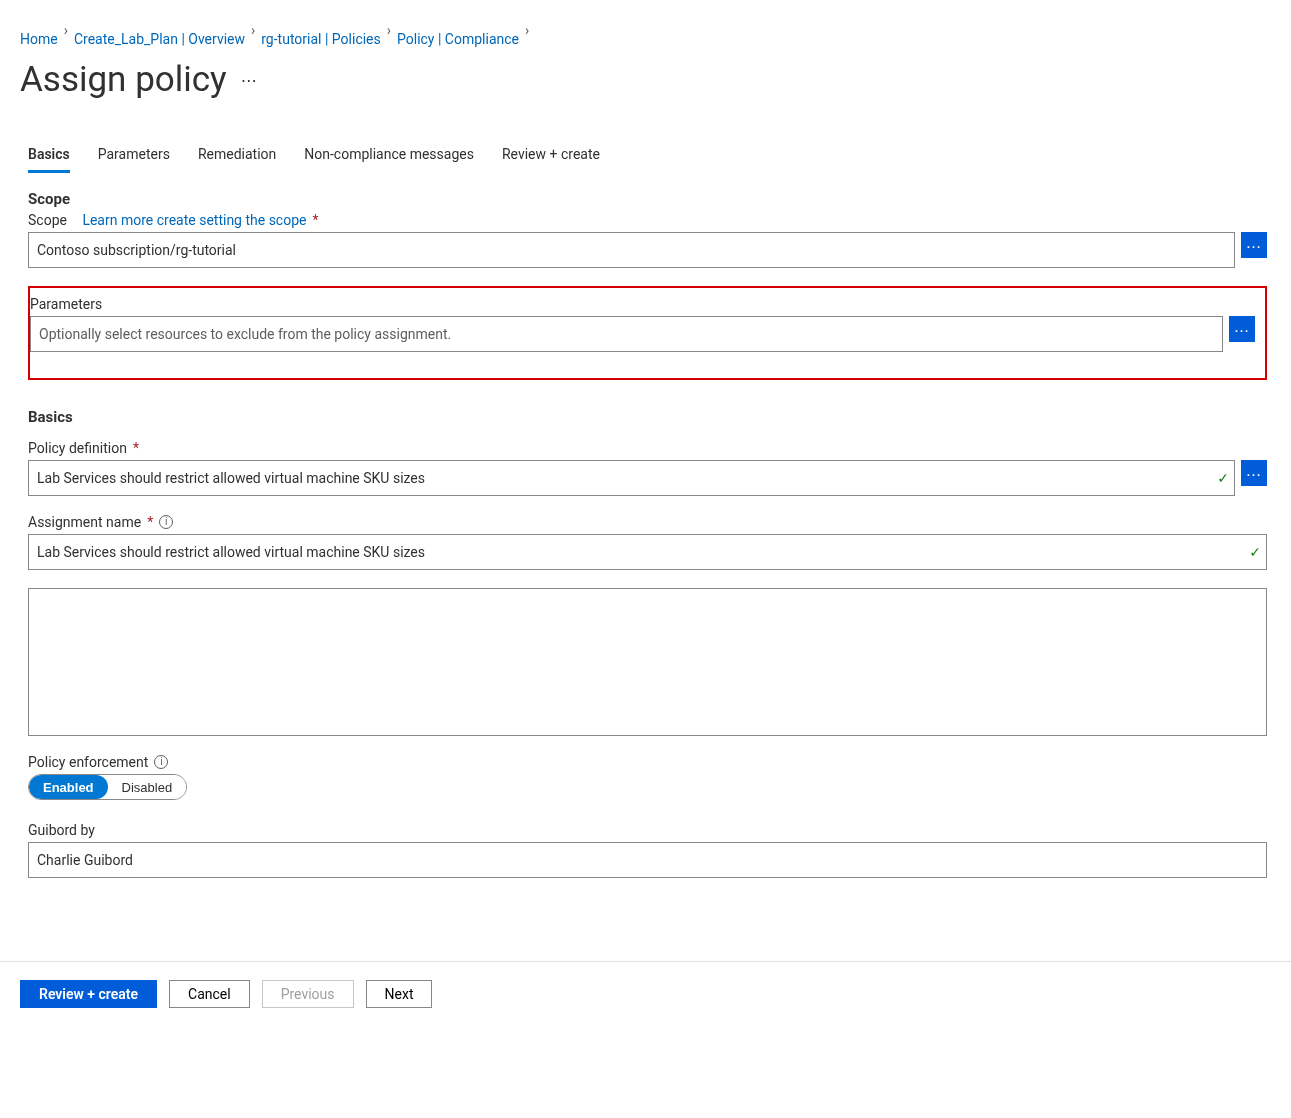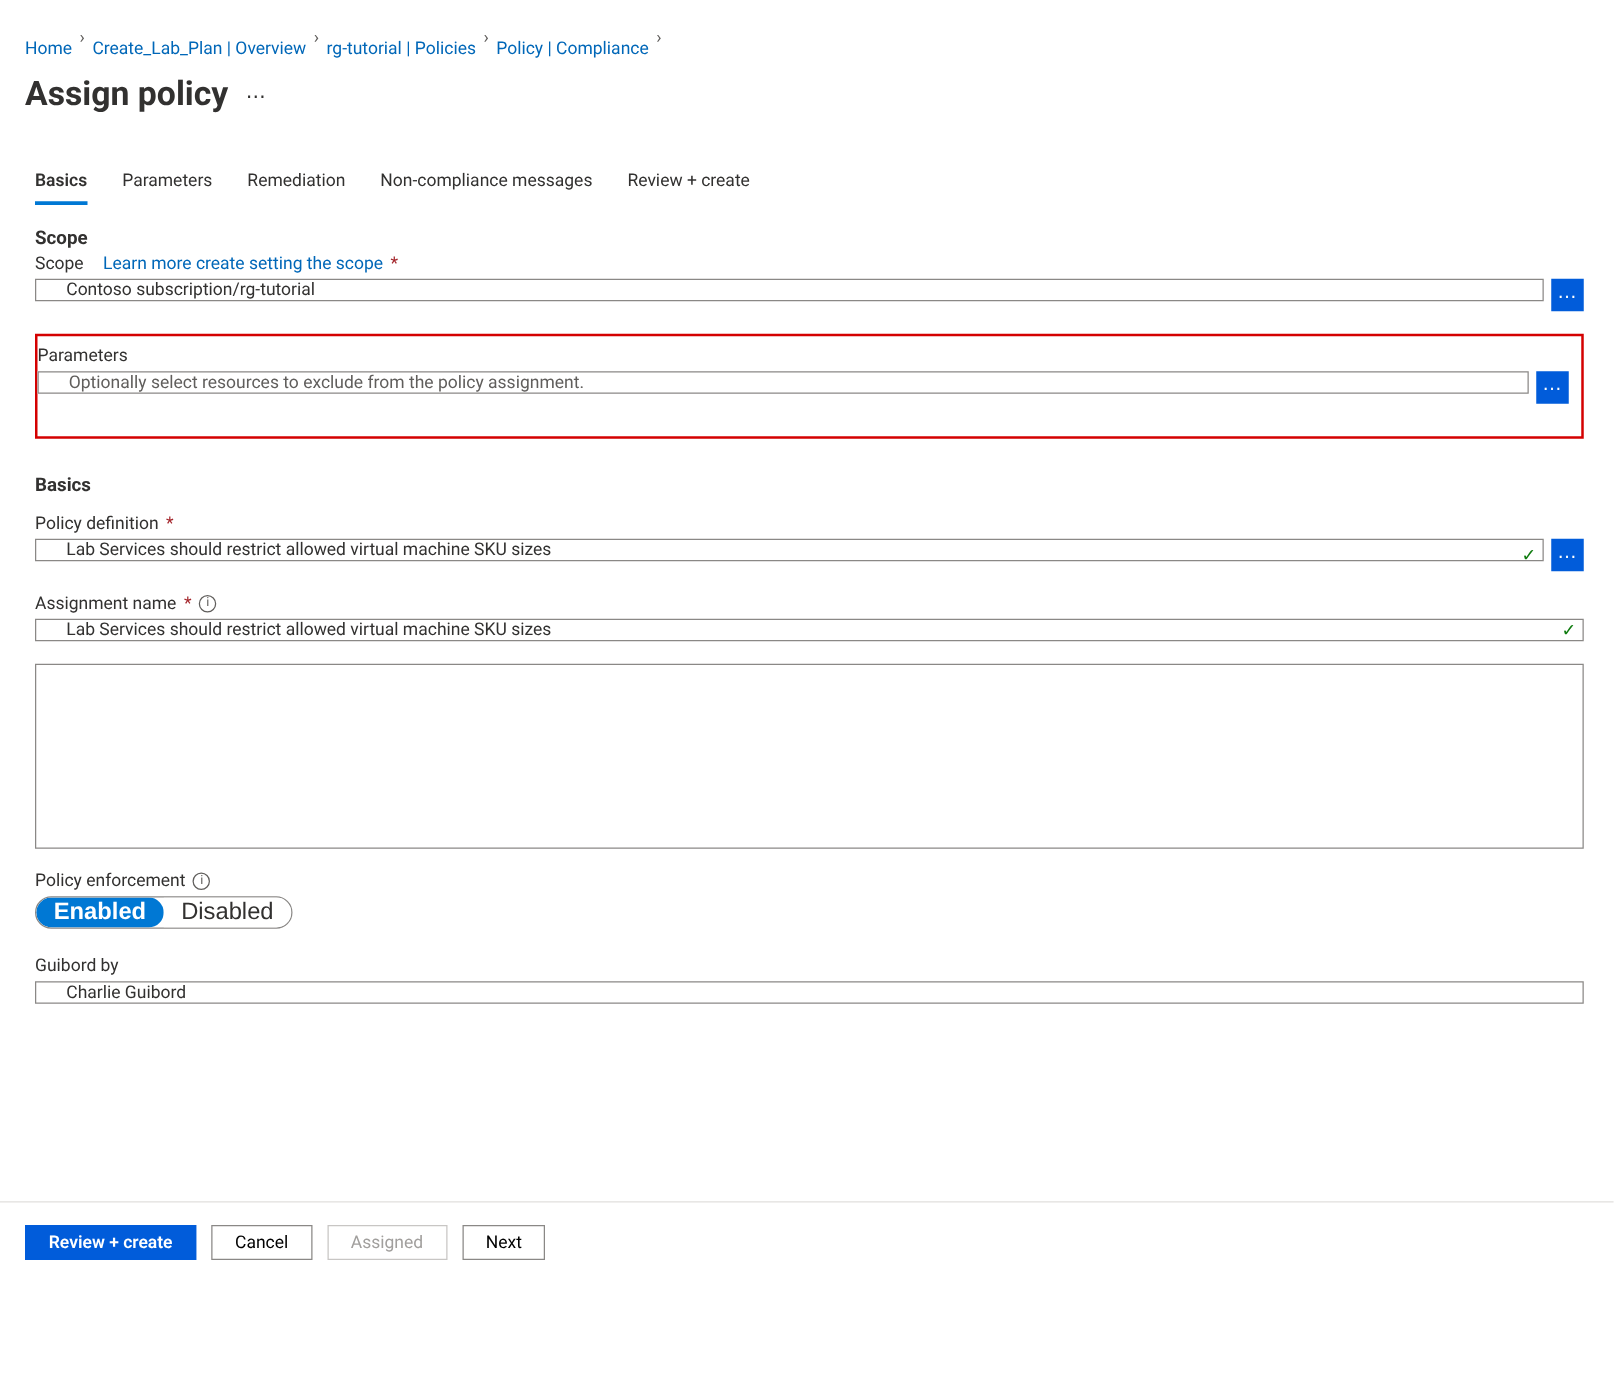--- a/index.html
+++ b/index.html
@@ -33,21 +33,21 @@
   .breadcrumb {
     display: flex; align-items: center; gap: 6px;
     flex-wrap: wrap;
     font-size: 14px;
     margin-bottom: 8px;
   }
   .breadcrumb a { color: var(--link); text-decoration: none; cursor: pointer; margin-top: 19px; }
   .bc-sep { color: var(--text-light); }
   
   .title-row { display: flex; align-items: center; gap: 14px; margin-bottom: 40px; }
-  h1.page-title { font-size: 27px; font-weight: 700; margin: 4px 0 0 0; letter-spacing: 0px; }
+  h1.page-title { font-size: 35px; font-weight: 400; margin: 4px 0 0 0; letter-spacing: 0px; }
   .more-dots { color: var(--text); font-size: 16px; letter-spacing: 2px; cursor: pointer; padding-top: 6px;}
   
   .content { padding-left: 8px; }
   
   .tabs { display: flex; gap: 28px; margin-bottom: 18px; border-bottom: none; }
   .tab {
     padding: 6px 0 10px 0;
     cursor: pointer;
     color: var(--text);
     position: relative;
@@ -68,27 +68,27 @@
   .info-icon {
     display: inline-flex; align-items: center; justify-content: center;
     width: 14px; height: 14px; border:1px solid #605e5c; border-radius:50%;
     font-size:10px; color:#605e5c; line-height:1;
   }
   .learn-link { color: var(--link); text-decoration: none; cursor:pointer; }
   .row { display:flex; align-items:stretch; gap:6px; margin-bottom: 18px;}
   .input, .textarea {
     flex: 1;
     border: 1px solid var(--border);
-    padding: 4px 24px;
+    padding: 4px 8px;
     font-size: 14px;
     font-family: inherit;
     color: var(--text);
     background: #fff;
     outline: none;
-    height: 18px;
+    height: 36px;
   }
   .input.readonly { background:#fff; }
   .input::placeholder { color: #605e5c; }
   .textarea { height: 148px; resize: none; padding:6px 8px; }
   .input-with-check { position: relative; flex:1; }
   .input-with-check .input { width:100%; padding-right:28px; }
   .check-icon {
     position:absolute; right:6px; top:50%; transform:translateY(-50%);
     color: var(--success); font-size:14px; pointer-events:none;
   }
@@ -108,21 +108,21 @@
   }
   .highlight-box .field-label,
   .highlight-box .row { padding-left: 0; }
   
   .toggle-group {
     display:inline-flex; border:1px solid var(--border); border-radius: 14px; overflow:hidden;
     height:26px; align-items: stretch; margin-bottom: 22px;
   }
   .toggle-opt {
     padding: 0 14px; display:flex; align-items:center; cursor:pointer;
-    font-size:19px; color: var(--text); background:#fff; border:none;
+    font-size:13px; color: var(--text); background:#fff; border:none;
   }
   .toggle-opt.active {
     background: var(--primary); color:#fff; font-weight:600;
     border-radius: 14px;
   }
   
   .footer {
     position: absolute; left:0; right:0; bottom:0;
     border-top: 1px solid #e1dfdd;
     padding: 18px 20px 110px 20px;
@@ -242,17 +242,17 @@
     </div>
     <div class="row">
       <input class="input" readonly="" value="Charlie Guibord" style="">
     </div>
 
   </div>
 
   <div class="footer">
     <button class="btn btn-primary">Review + create</button>
     <button class="btn">Cancel</button>
-    <button class="btn" disabled="">Assigned</button>
+    <button class="btn" disabled="">Previous</button>
     <button class="btn">Next</button>
   </div>
 
 </div>
 
 </body></html>

